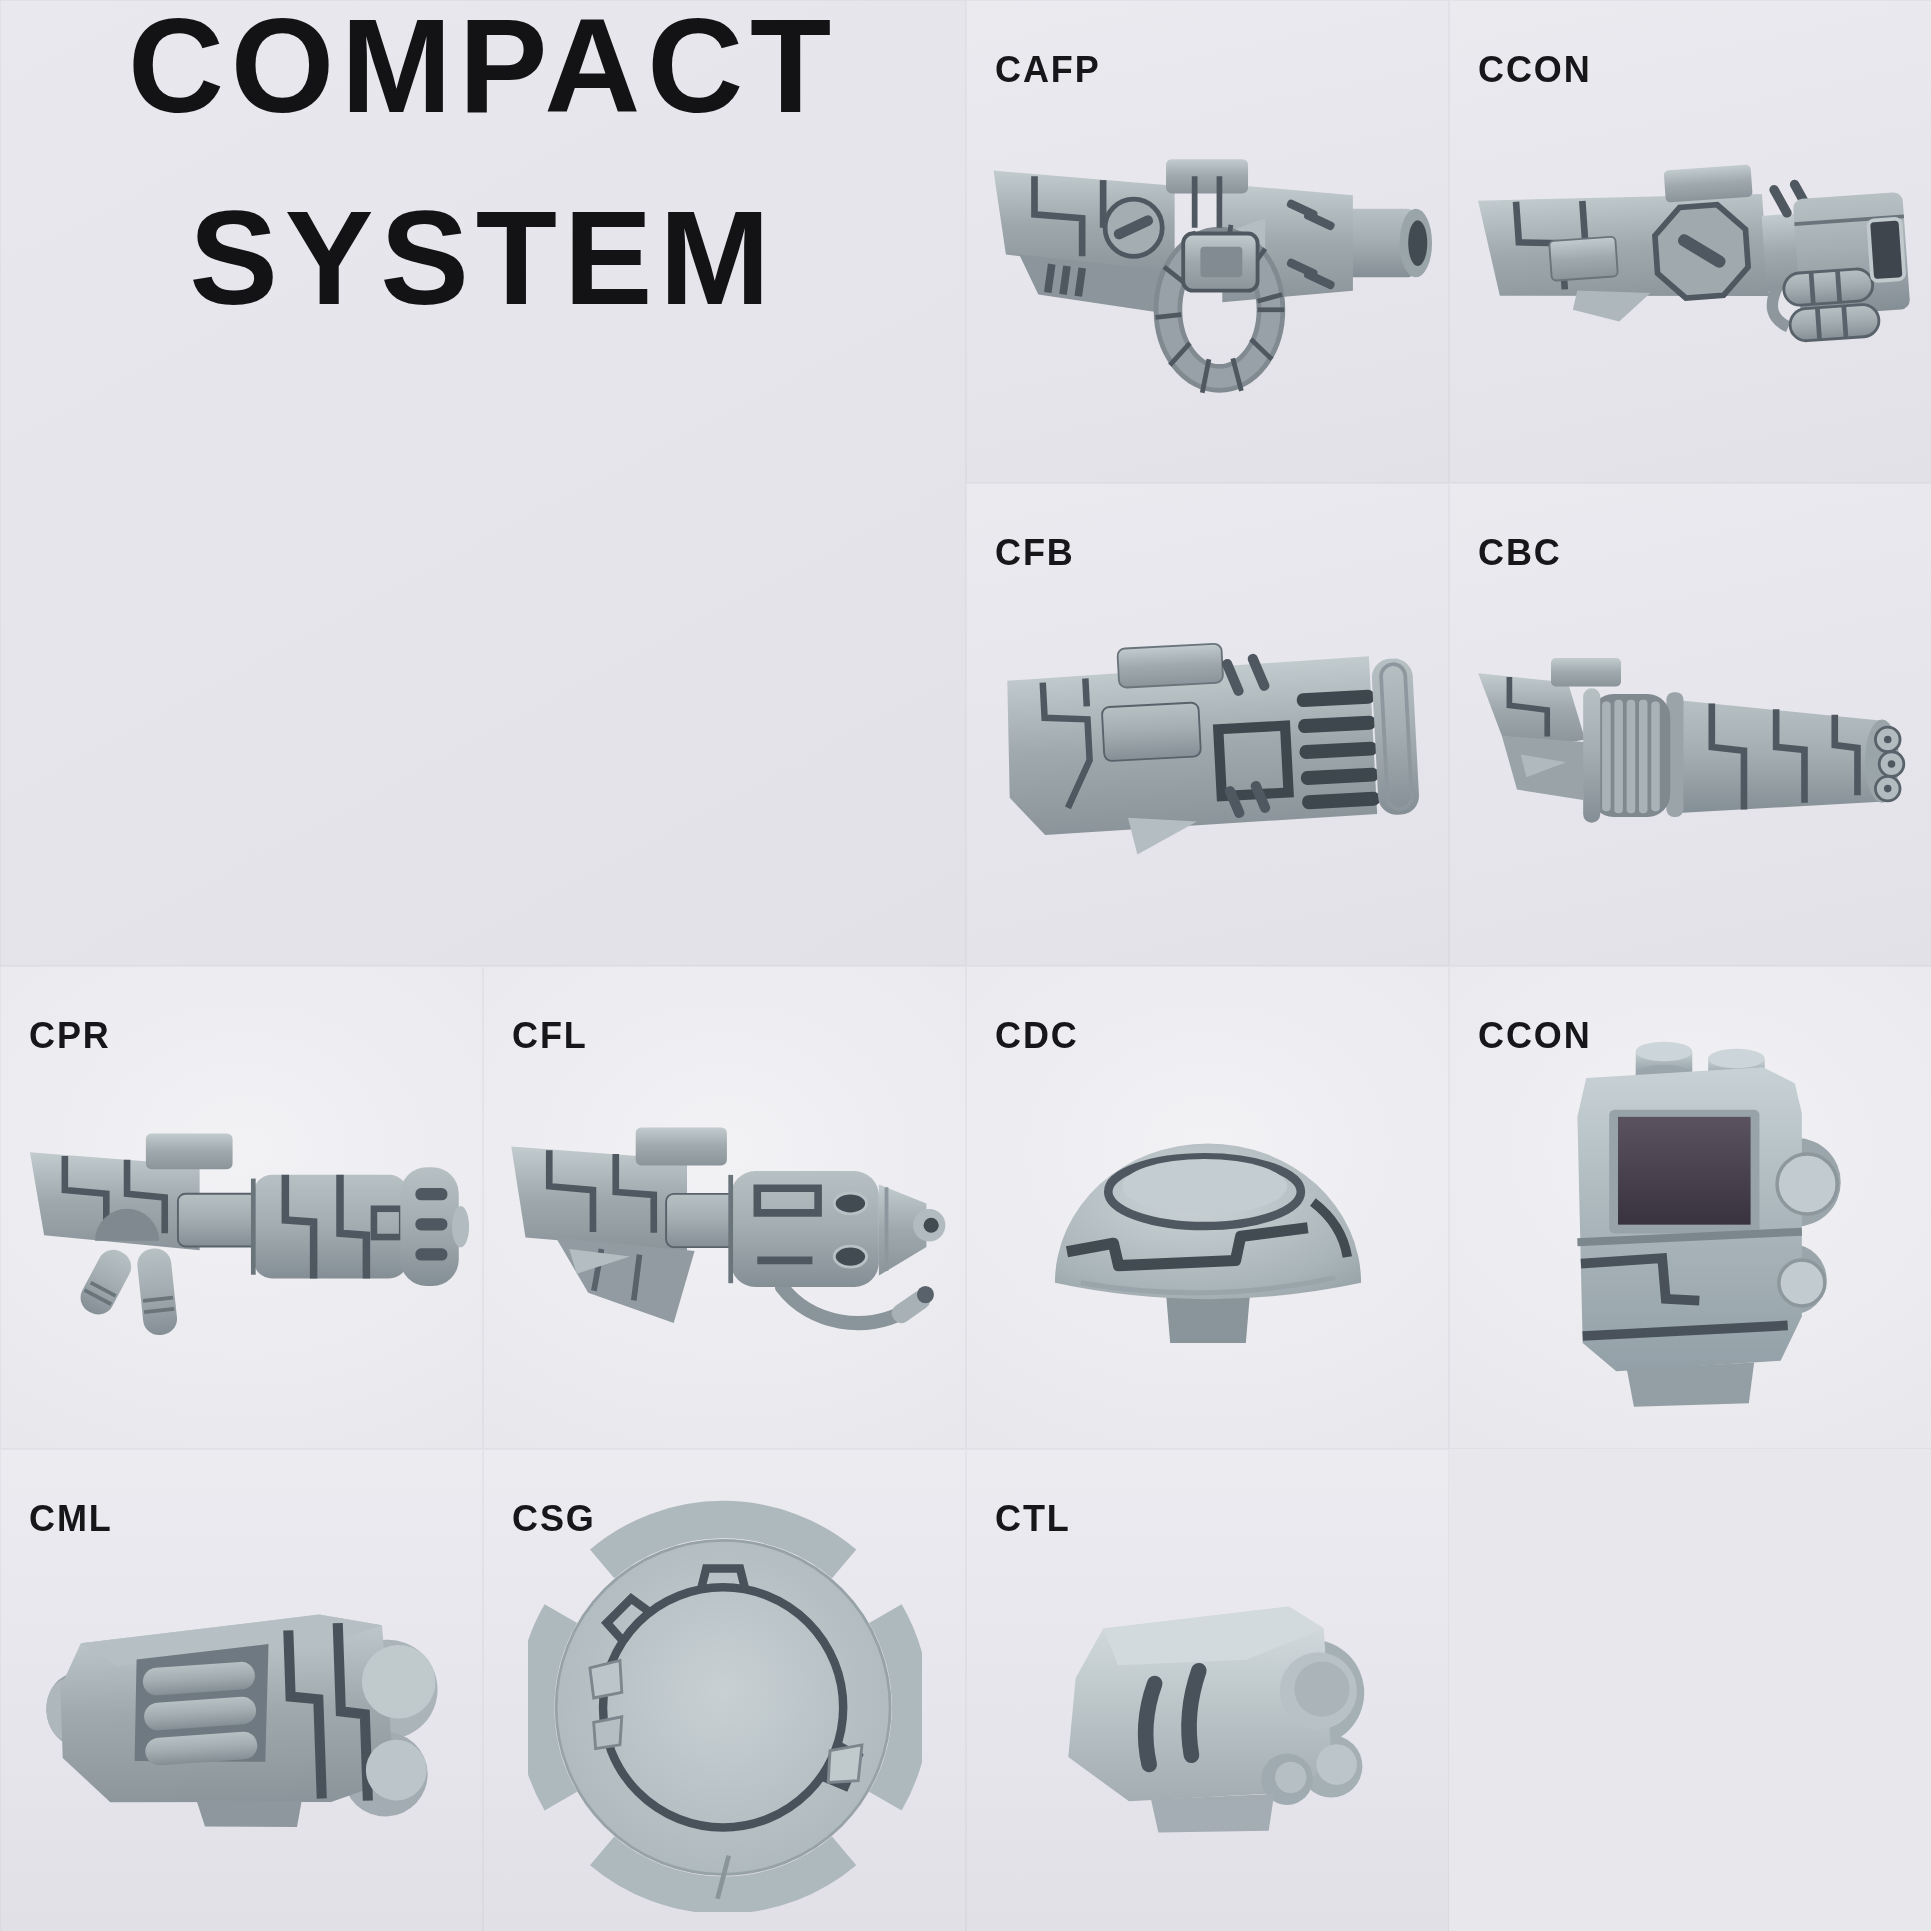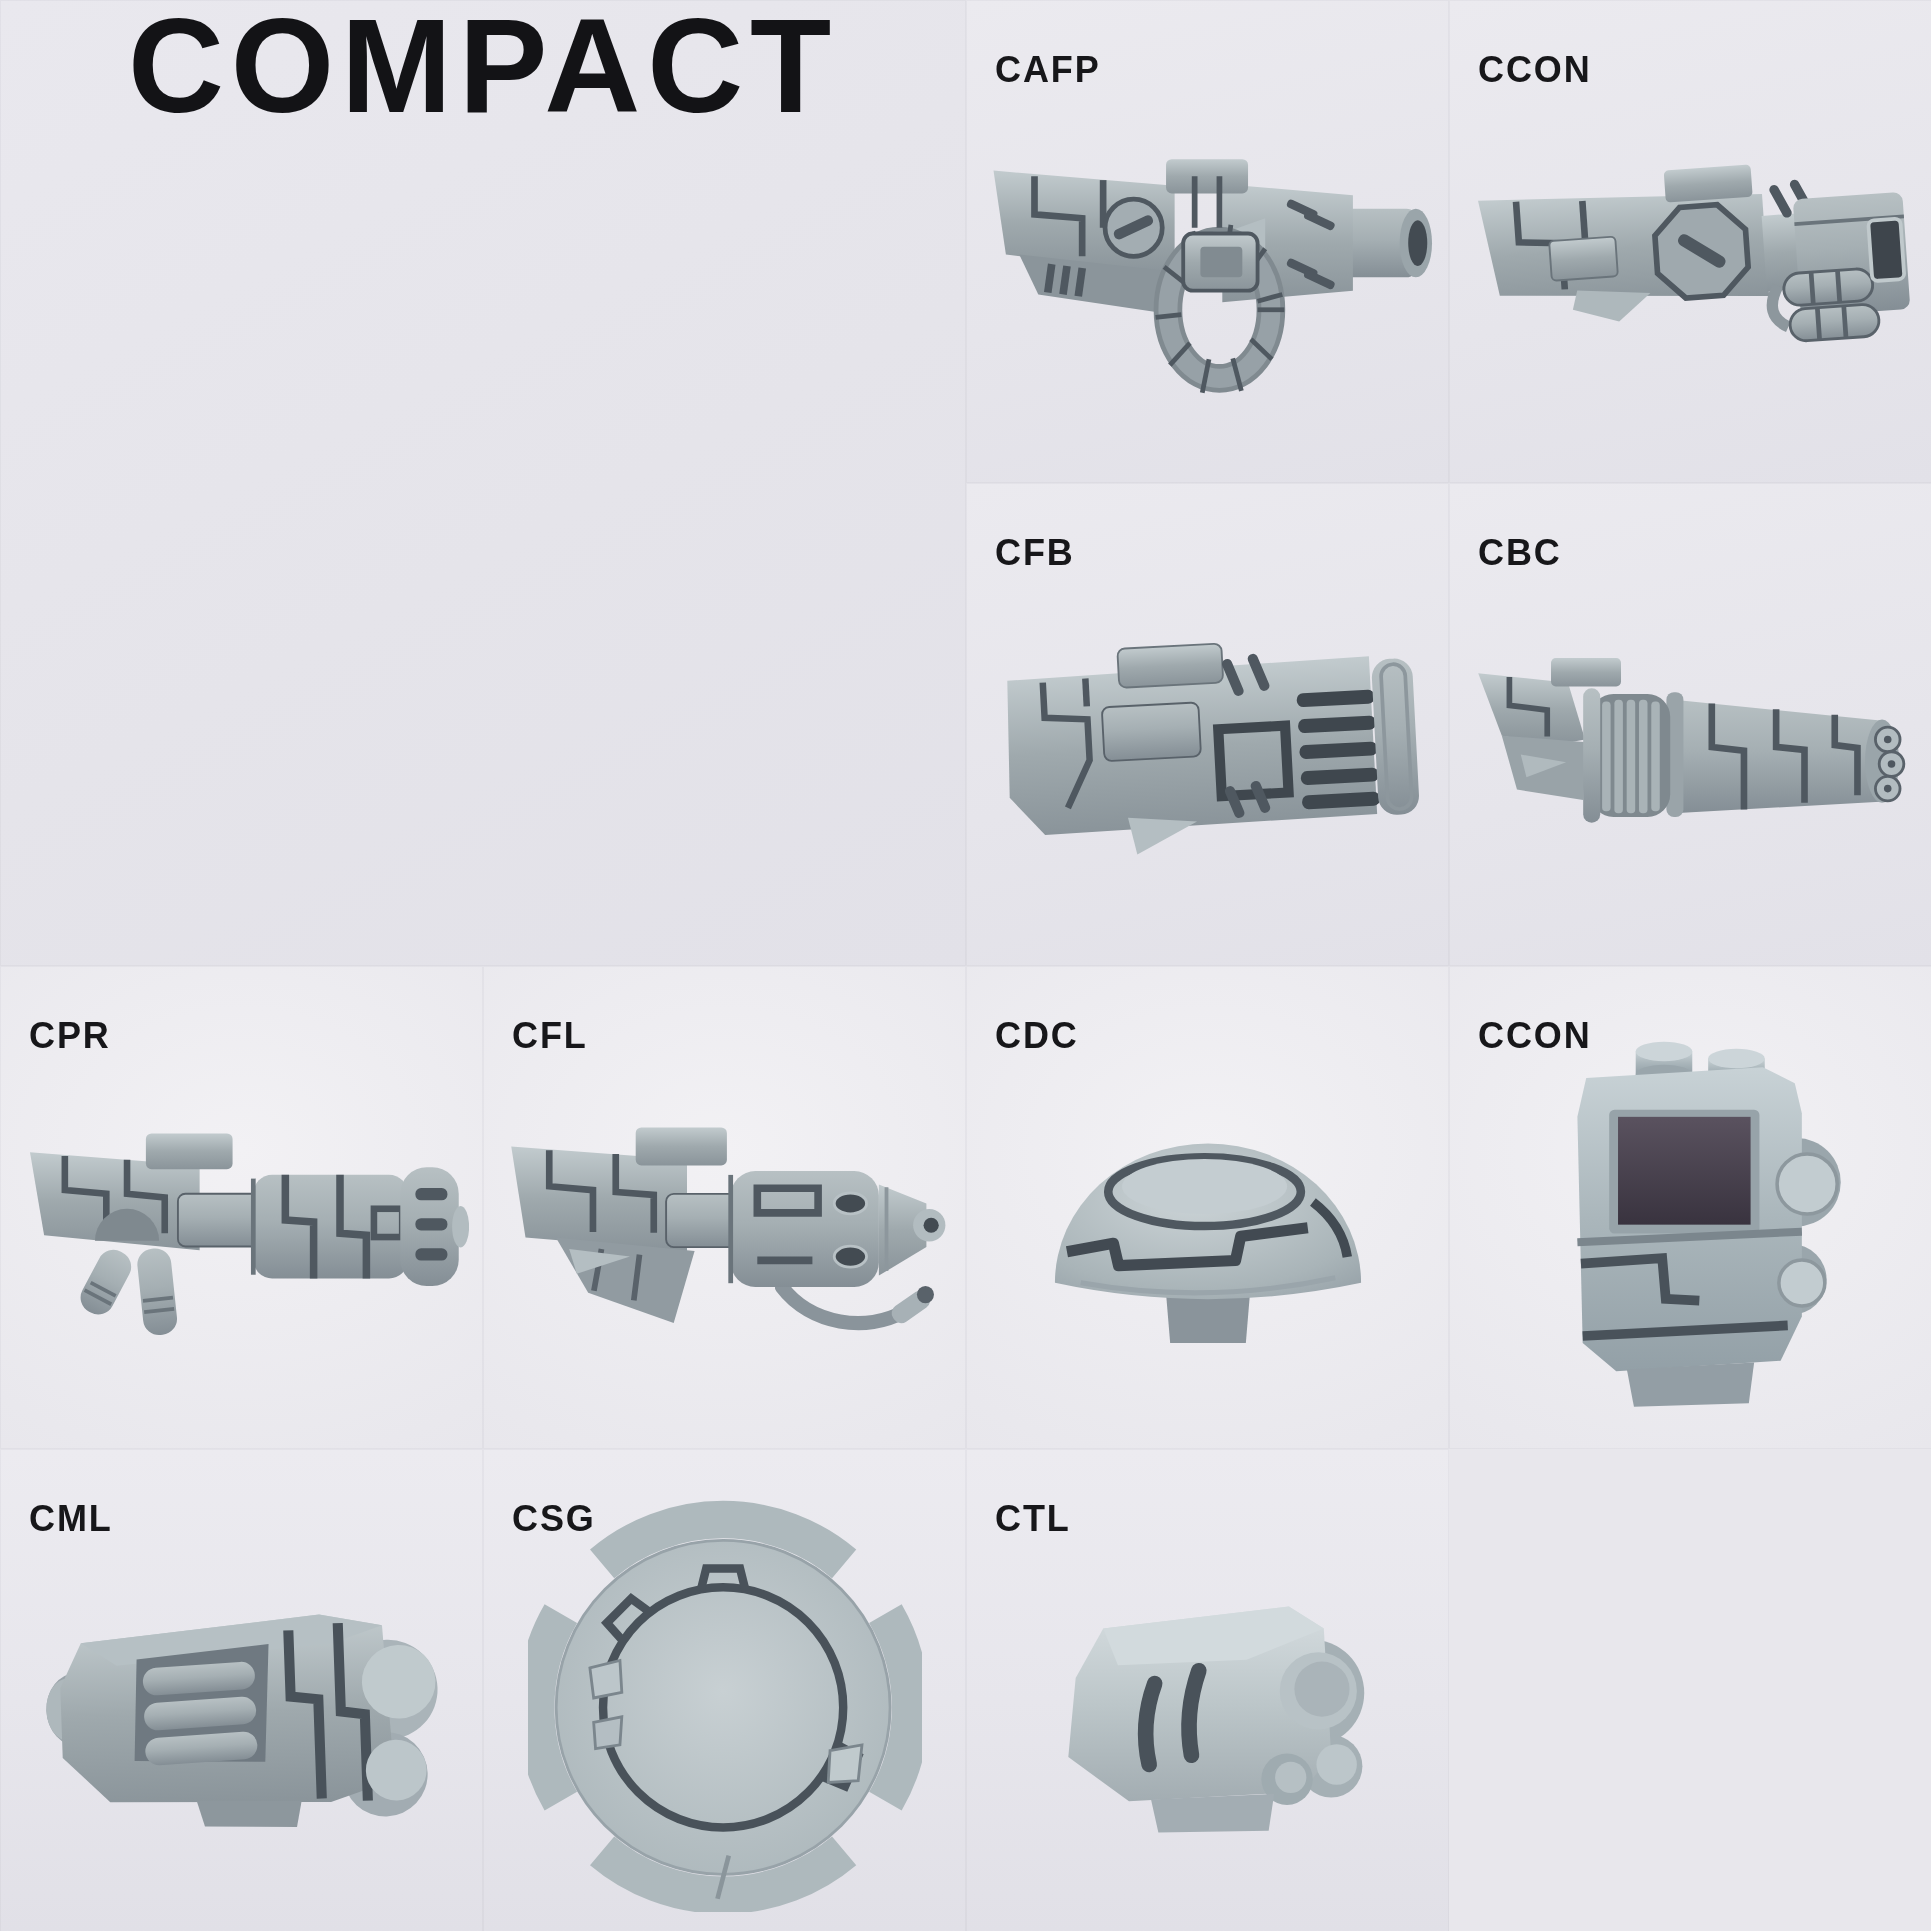--- a/index.html
+++ b/index.html
@@ -90,20 +90,21 @@
         <stop offset="1" stop-color="#9aa5ab"></stop>
     </radialGradient>
   </defs>
 </svg>
 
 <div class="board">
 
   <div class="title-block">
     <div class="title-text">
       <span>COMPACT</span>
+      <span>SYSTEM</span>
     </div>
   </div>
 
   <div class="cell">
     <div class="code-label">CAFP</div>
     <div class="render-wrap">
       <svg width="458" height="286" viewBox="0 0 480 300">
         <rect x="300" y="92" width="160" height="72" rx="12" fill="url(#gb)"></rect>
         <ellipse cx="458" cy="128" rx="17" ry="36" fill="#9aa5aa"></ellipse>
         <ellipse cx="460" cy="128" rx="10" ry="24" fill="#434b52"></ellipse>

